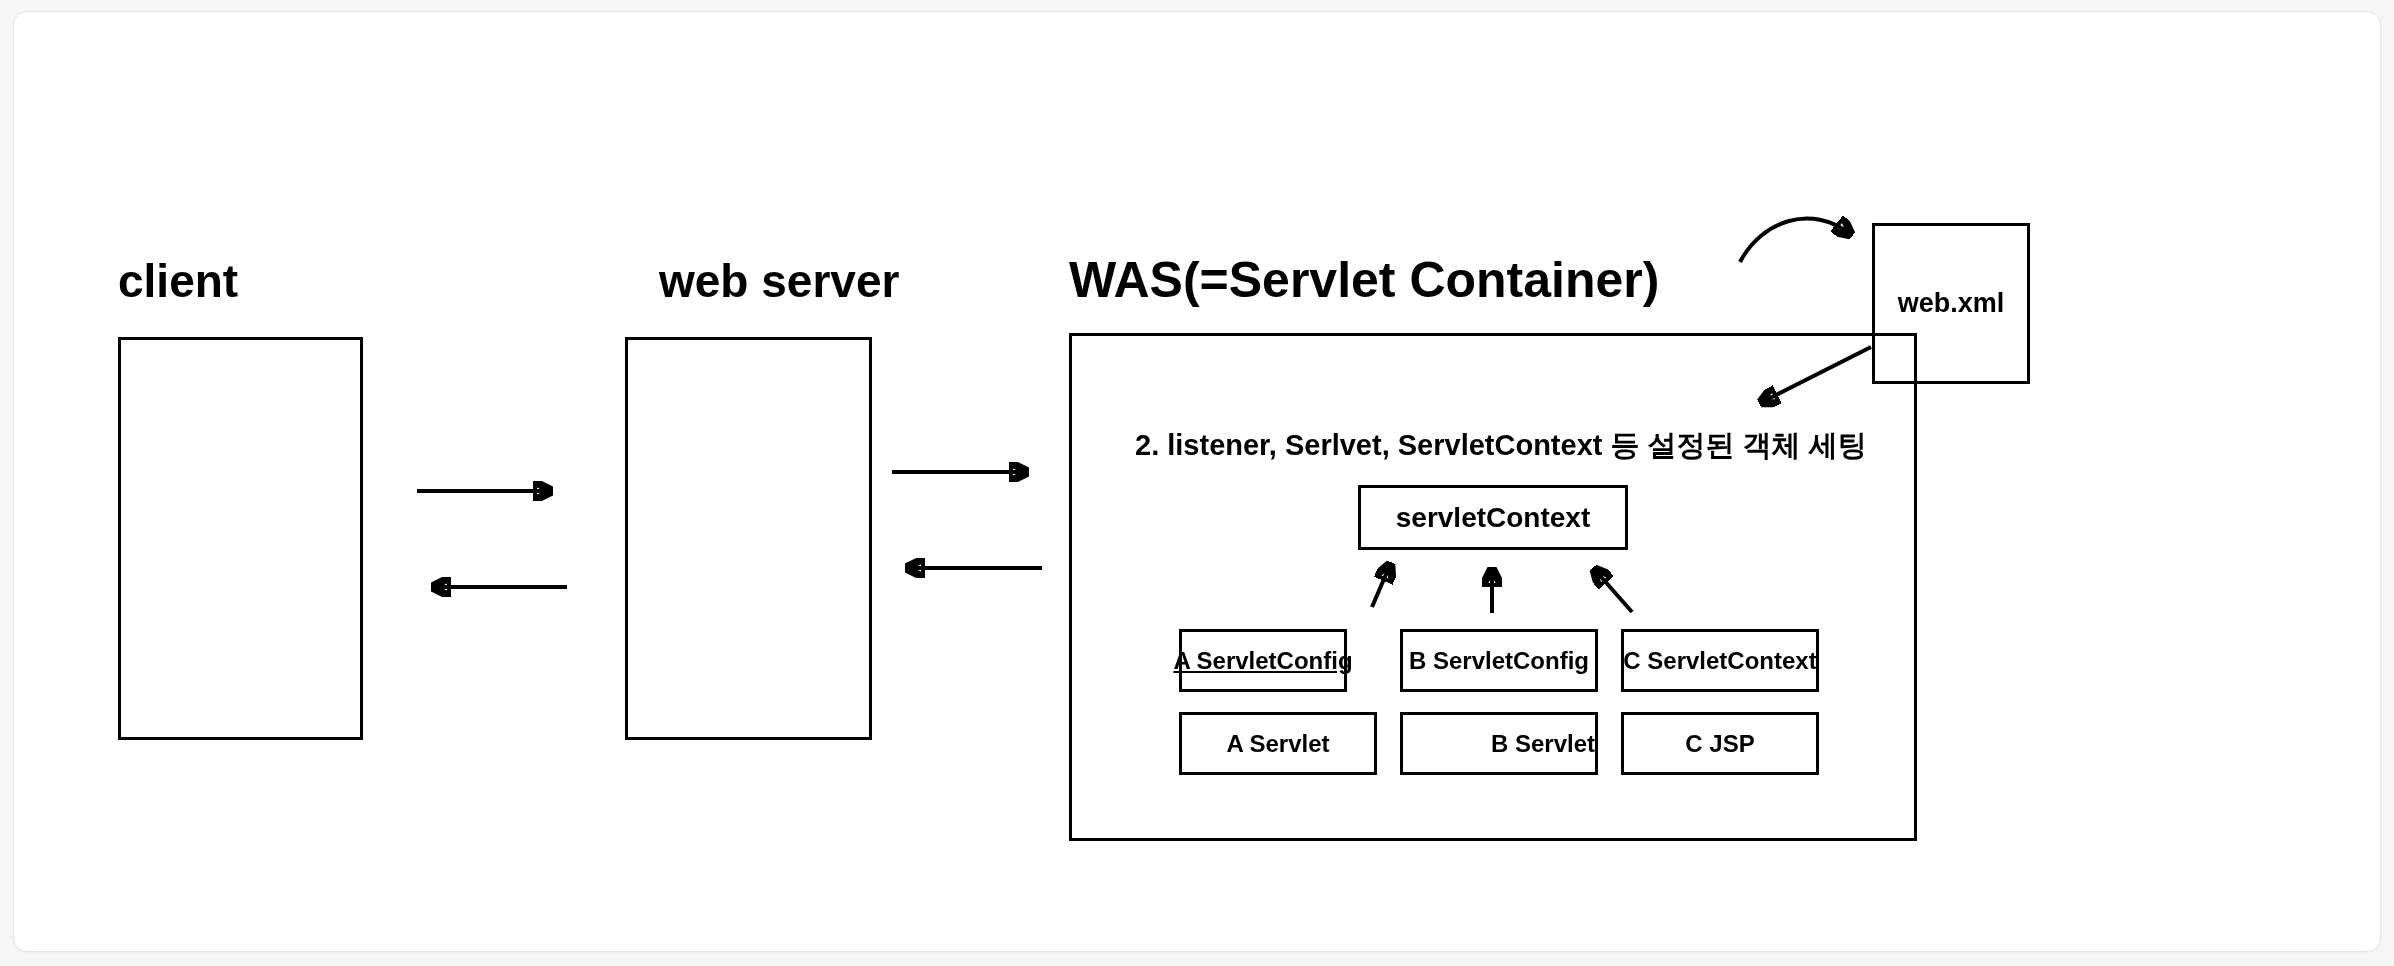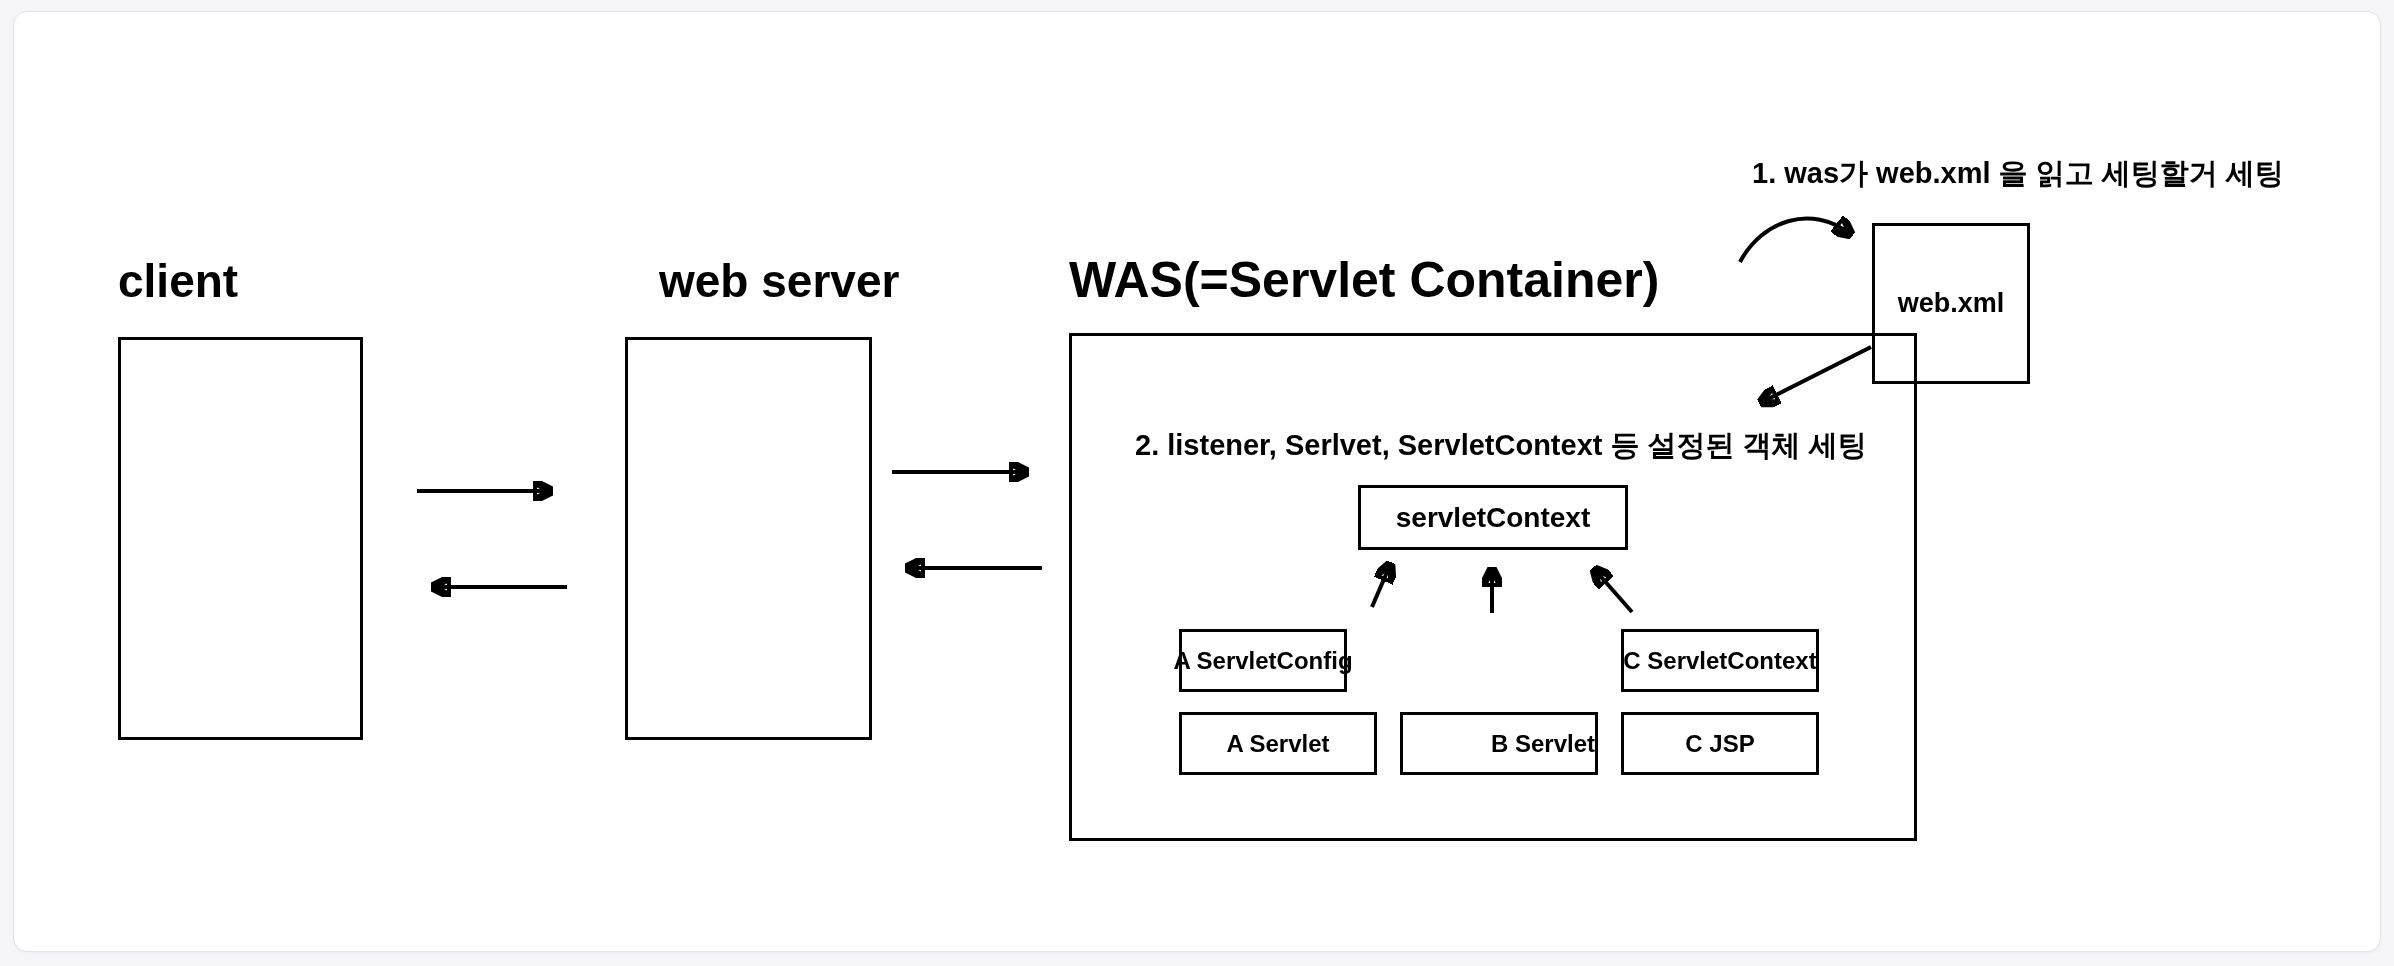--- a/index.html
+++ b/index.html
@@ -54,36 +54,38 @@
 <body>
 
 <div id="canvas">
 
   <div class="card"></div>
 
   <div class="lbl node-title" style="left:118px;top:256px;width:245px;">client</div>
   <div class="lbl node-title" style="left:659px;top:256px;width:247px;">web server</div>
   <div class="lbl was-title" style="left:1069px;top:253px;width:848px;">WAS(=Servlet Container)</div>
 
-  <div class="lbl note" style="left:1752px;top:158px;">1. was가 web.xml 을 읽고 세팅할거 세팅</div>
   <div class="lbl note" style="left:1135px;top:430px;">2. listener, Serlvet, ServletContext 등 설정된 객체 세팅</div>
 
   <div class="box" style="left:118px;top:337px;width:245px;height:403px;"></div>
   <div class="box" style="left:625px;top:337px;width:247px;height:403px;"></div>
   <div class="box big-box" style="left:1069px;top:333px;width:848px;height:508px;"></div>
   <div class="box ctx-box" style="left:1358px;top:485px;width:270px;height:65px;">
     <span>servletContext</span>
   </div>
 
   <div class="box webxml-box" style="left:1872px;top:223px;width:158px;height:161px;">
     <span>web.xml</span>
   </div>
 
-  <div class="box small-box" style="left:1179px;top:629px;width:168px;height:63px;">
+  <div class="box small-box" style="left:1179px;top:629px;width:168px;height:63px;text-decoration:underline;">
     <span>A ServletConfig</span>
+  </div>
+  <div class="box small-box" style="left:1400px;top:629px;width:198px;height:63px;">
+    <span>B ServletConfig</span>
   </div>
   <div class="box small-box" style="left:1621px;top:629px;width:198px;height:63px;">
     <span>C ServletContext</span>
   </div>
 
   <div class="box small-box" style="left:1179px;top:712px;width:198px;height:63px;">
     <span>A Servlet</span>
   </div>
   <div class="box small-box" style="left:1400px;top:712px;width:198px;height:63px;justify-content:flex-end;">
     <span>B Servlet</span>

